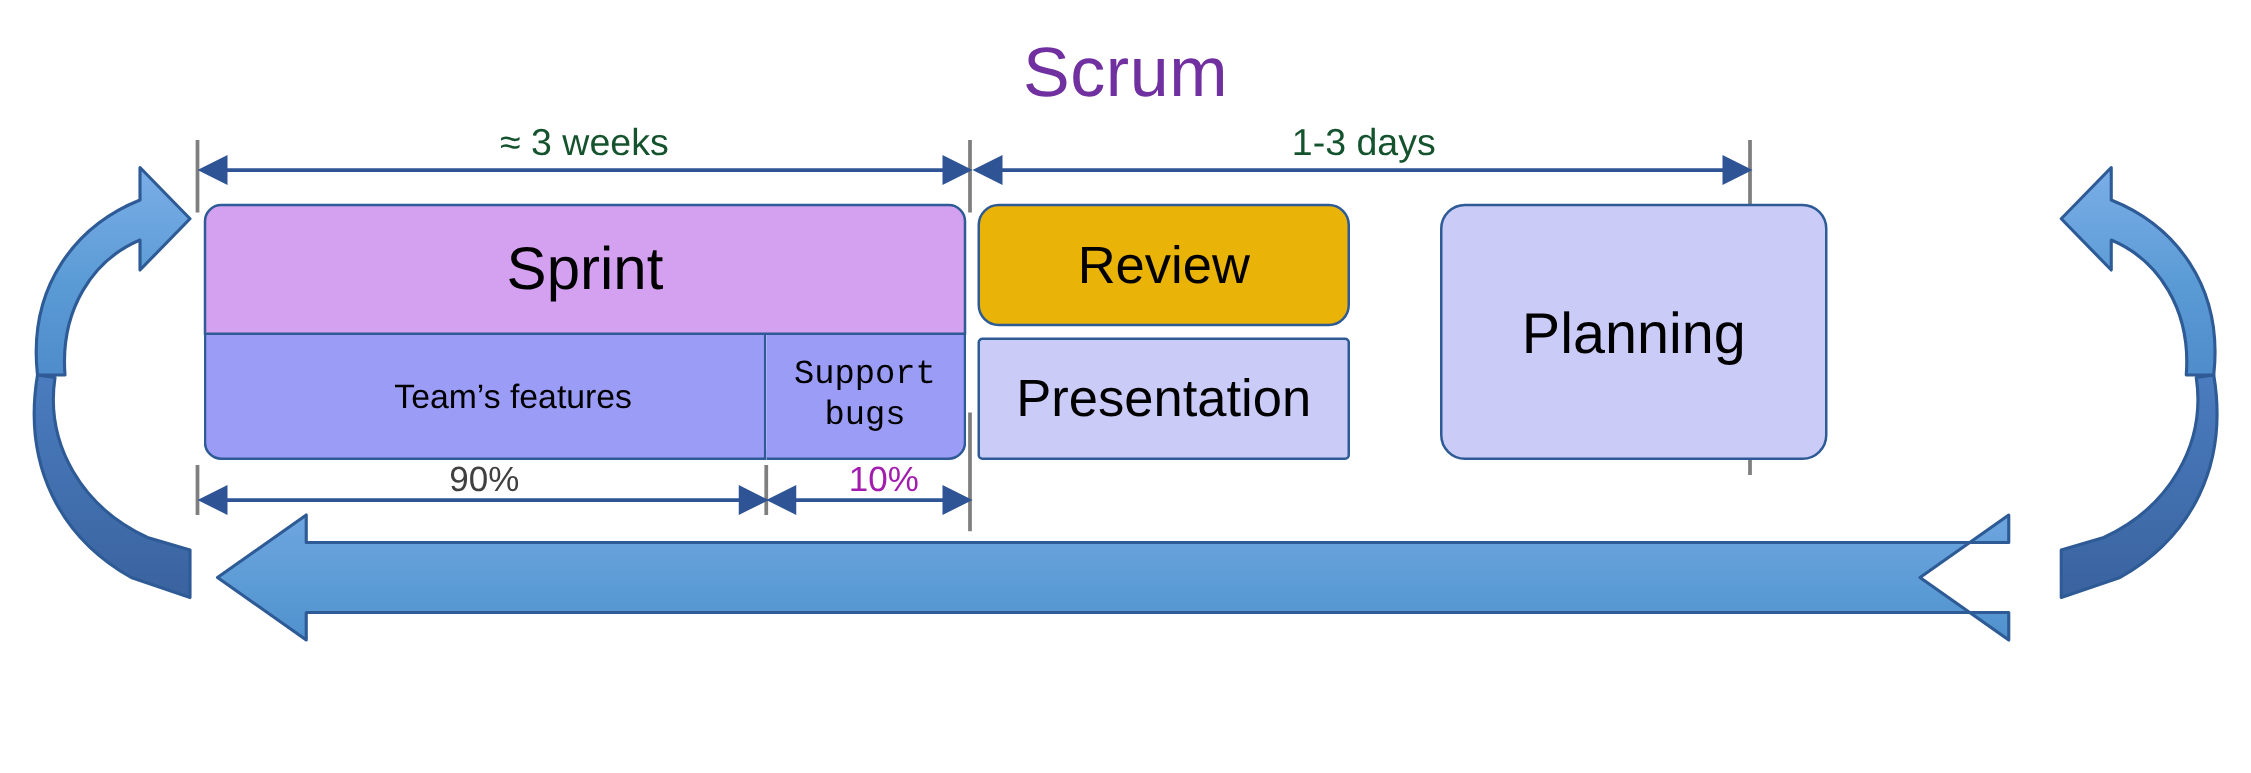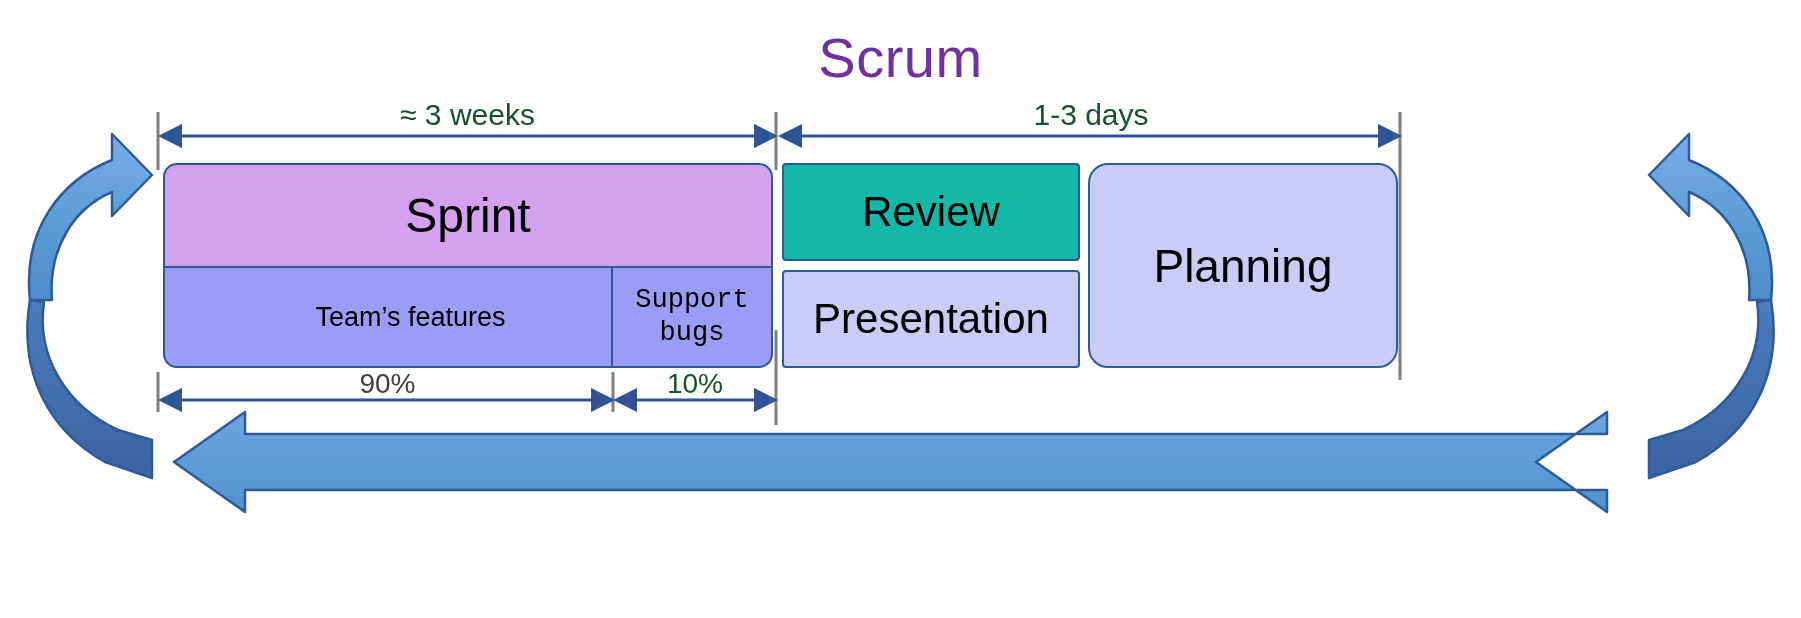--- a/index.html
+++ b/index.html
@@ -26,21 +26,21 @@
 
   
   .dimlabel{
     font-size:30px;color:#14532d;text-align:center;white-space:nowrap;line-height:34px;
   }
   #lbl-weeks{left:160px;top:98px;width:615px;}
   #lbl-days{left:782px;top:98px;width:618px;}
 
   
   #lbl-90{left:160px;top:368px;width:455px;font-size:28px;text-align:center;color:#404040;line-height:32px;}
-  #lbl-10{left:615px;top:368px;width:160px;font-size:28px;text-align:center;color:#14532d;line-height:32px;}
+  #lbl-10{left:615px;top:368px;width:160px;font-size:28px;text-align:center;color:#a21caf;line-height:32px;padding-left:12px;}
 
   
   .rbox{
     box-sizing:border-box;
     border:2.5px solid #2E5B96;
     display:flex;align-items:center;justify-content:center;
     text-align:center;
     color:#000;
   }
   #sprint-box{
@@ -63,32 +63,32 @@
     left:613px;top:268px;width:160px;height:100px;
     background:#9B9CF6;
     border-top:none;border-left:none;
     border-radius:0 0 14px 0;
     font-size:27px;
     line-height:33px;
     font-family:Liberation Mono, monospace;
   }
   #review-box{
     left:782px;top:163px;width:298px;height:98px;
-    background:#14b8a6;
-    border-radius:4px;
+    background:#eab308;
+    border-radius:17px;
     font-size:42px;
   }
   #presentation-box{
     left:782px;top:270px;width:298px;height:98px;
     background:#CACBF6;
     border-radius:4px;
     font-size:42px;
   }
   #planning-box{
-    left:1088px;top:163px;width:310px;height:205px;
+    left:1152px;top:163px;width:310px;height:205px;
     background:#CACBF6;
     border-radius:20px;
     font-size:46px;
   }
 
   
   #vec{position:absolute;left:0;top:0;width:1801px;height:618px;pointer-events:none;}
 </style>
 </head>
 <body>

